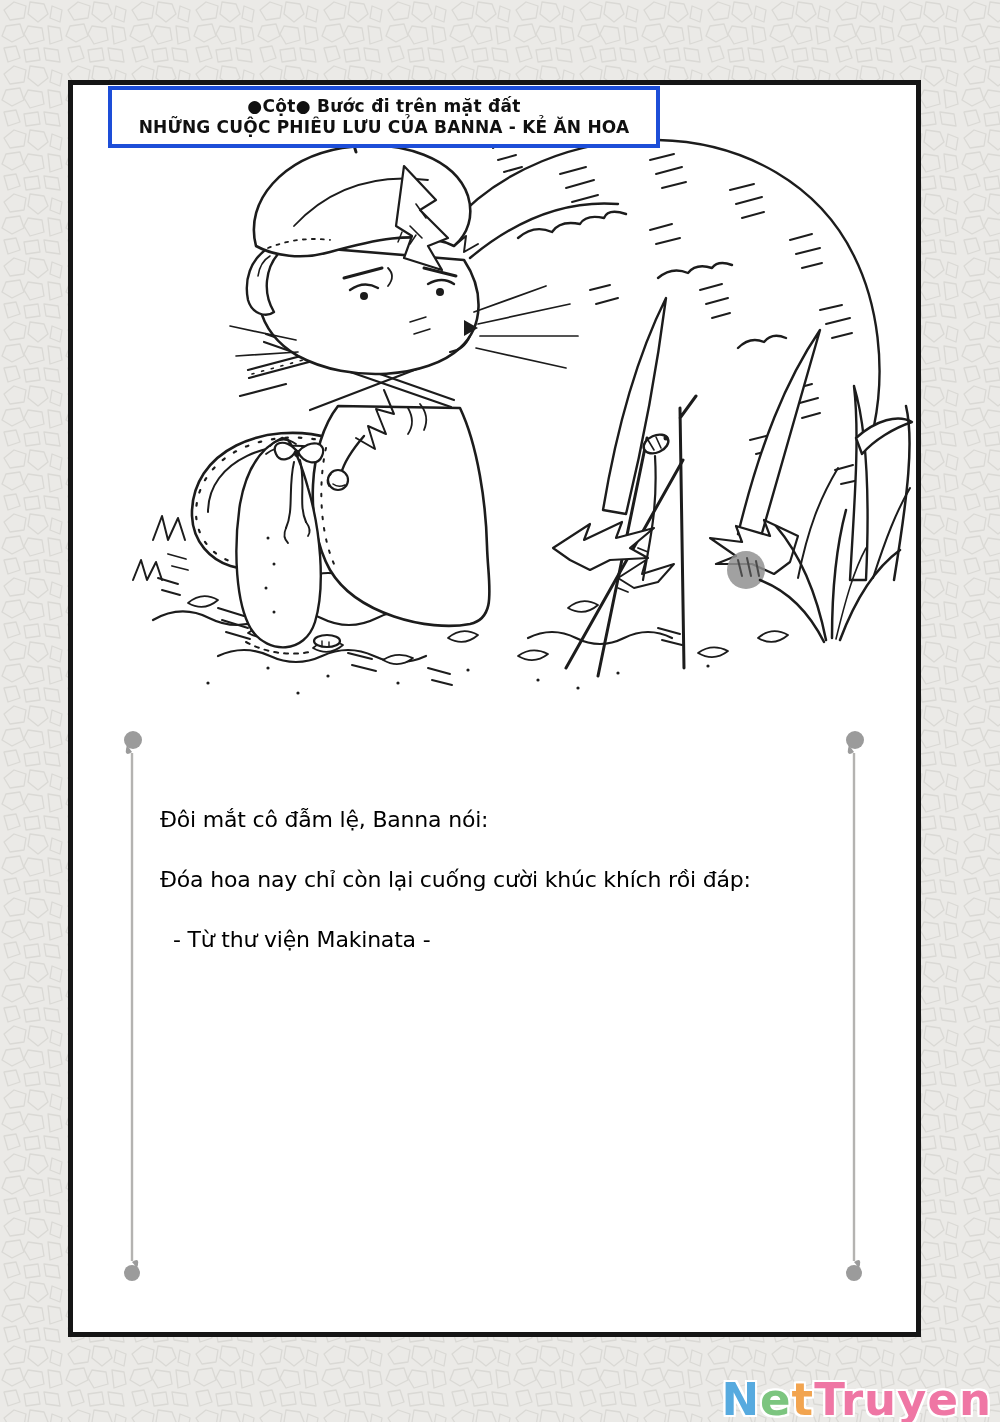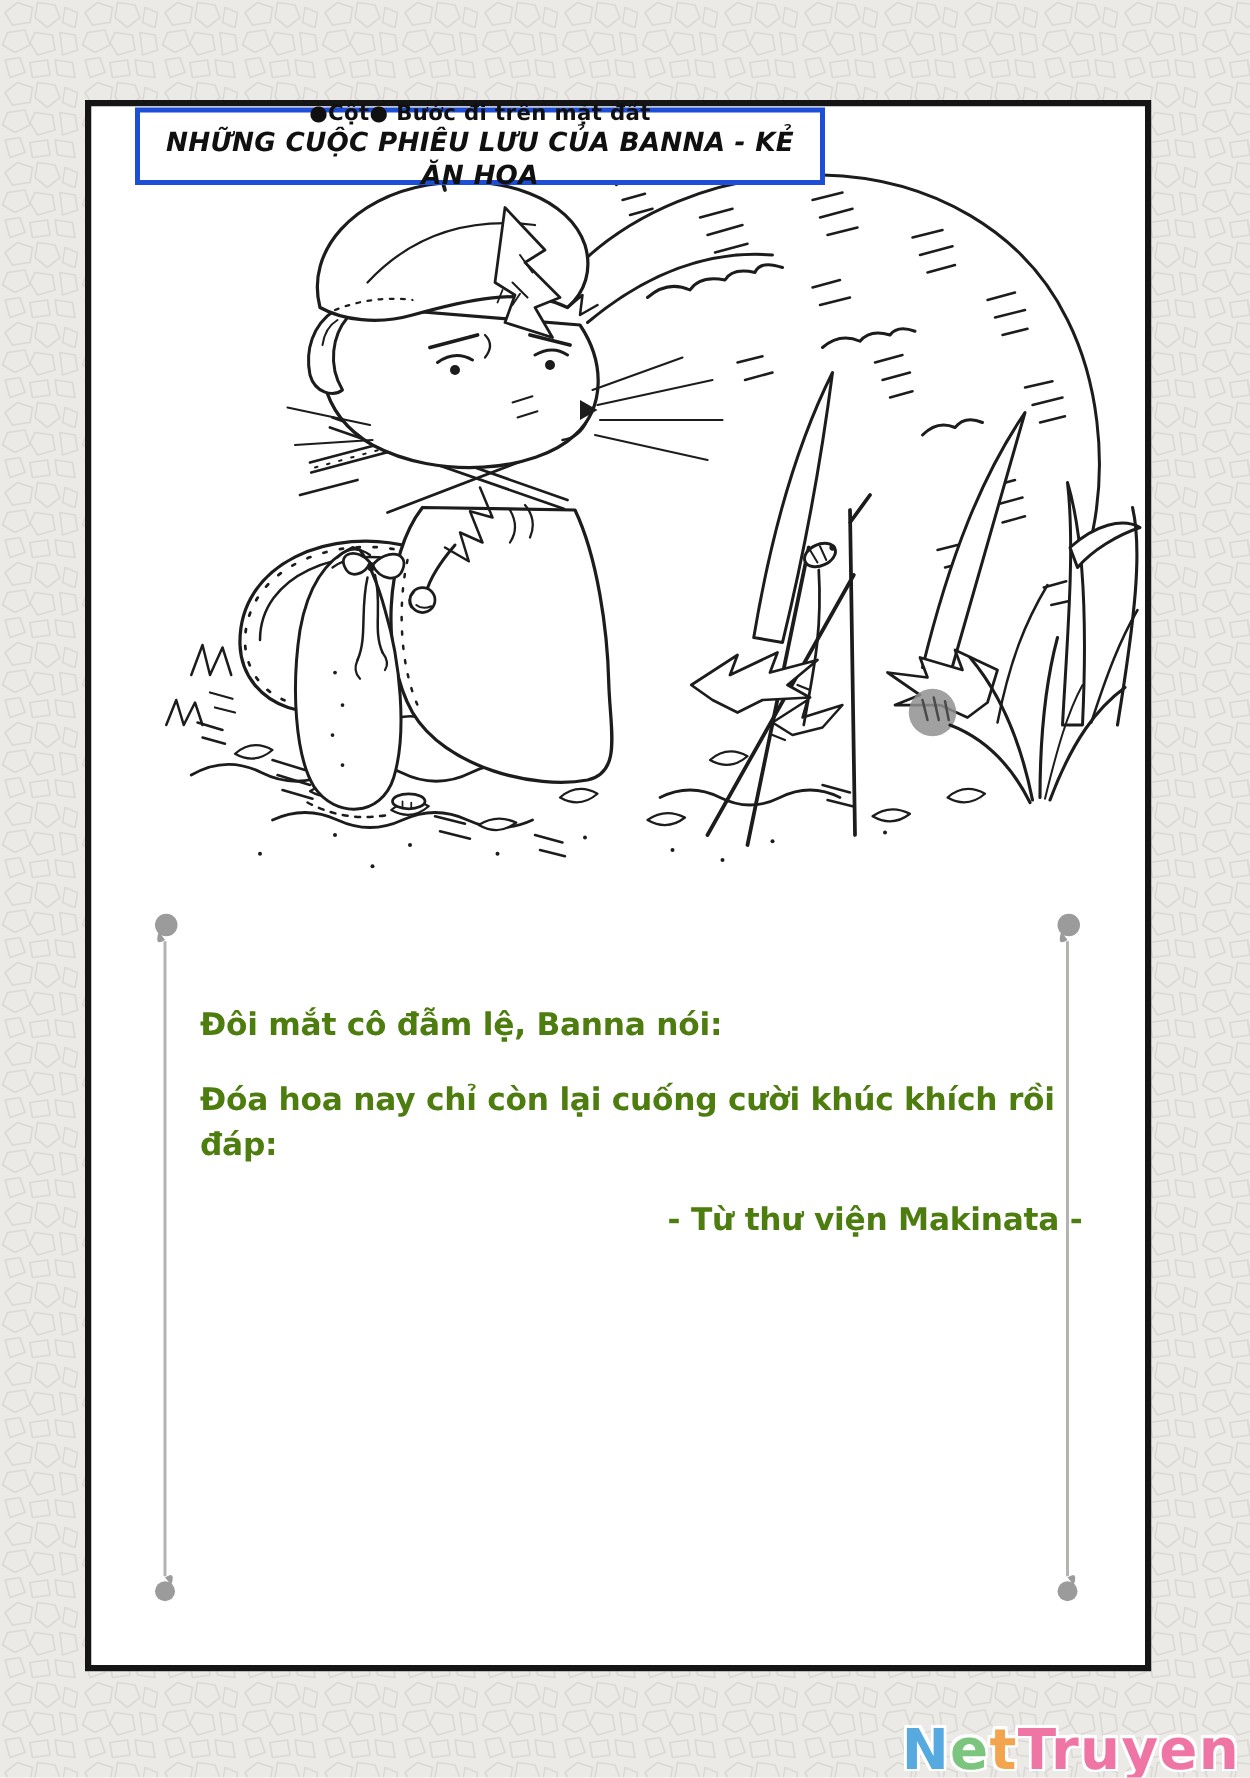--- a/index.html
+++ b/index.html
@@ -17,35 +17,35 @@
     background:#ffffff; border:5px solid #151515; z-index:1;
   }
 
   .header-box {
     position:absolute; left:108px; top:50px; width:552px; height:62px;
     background:#ffffff; border:4px solid #1d4ed8; z-index:3;
     display:flex; flex-direction:column; align-items:center; justify-content:center;
     text-align:center; color:#101010;margin-top:36px;
   }
   .header-kicker { font-size:17px; font-weight:bold; line-height:1.2; letter-spacing:.3px; }
-  .header-title  { font-size:21px; font-weight:bold; line-height:1.25; letter-spacing:.2px;font-style:italic; }
+  .header-title  { font-size:17px; font-weight:bold; line-height:1.25; letter-spacing:.2px; }
 
   .illustration { position:absolute; left:98px; top:108px; width:818px; height:600px; z-index:2; }
 
   .pin { position:absolute; width:32px; height:564px; z-index:2; }
   .pin-left  { left:117px; top:727px; }
   .pin-right { left:839px; top:727px; }
 
   .quote-text {
     position:absolute; left:160px; top:802px; width:706px; z-index:2;
-    font-size:25px; font-weight:bold; line-height:36px; color:#4d7c0f;
+    font-size:22px; font-weight:normal; line-height:36px; color:#000000;
     letter-spacing:-0.2px;
   }
   .quote-text p { margin:0 0 24px 0; }
-  .quote-text p.credit { margin:0;text-align:right; }
+  .quote-text p.credit { margin:13px; }
 
   .watermark {
     position:absolute; right:8px; bottom:-4px; z-index:3;
     font-size:45px; font-weight:bold; letter-spacing:1px; white-space:nowrap;
   }
   .wm {
     text-shadow:
       -2px -2px 0 #fff, 2px -2px 0 #fff, -2px 2px 0 #fff, 2px 2px 0 #fff,
       0 -2px 0 #fff, 0 2px 0 #fff, -2px 0 0 #fff, 2px 0 0 #fff;
   }

